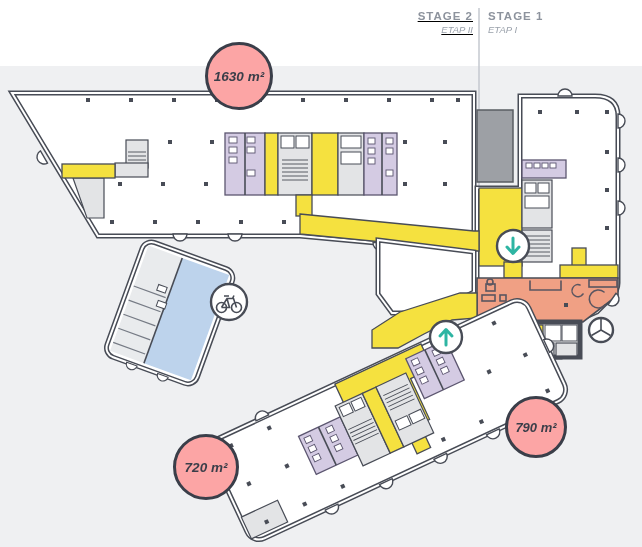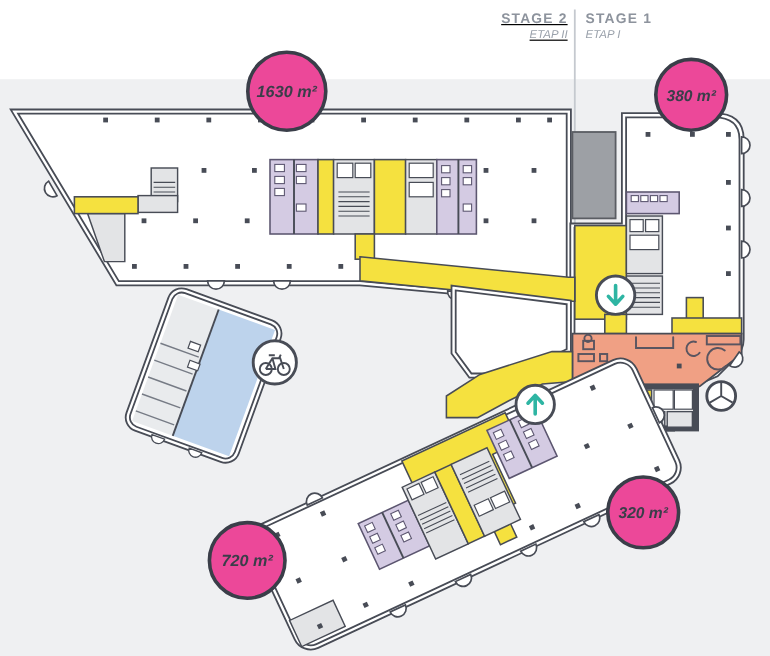--- a/index.html
+++ b/index.html
@@ -41,21 +41,21 @@
   .pool{fill:var(--pool-blue);}
   .stall{stroke:#767b85;stroke-width:1.2;}
 
   
   .stage-label{position:absolute;top:10px;z-index:3;line-height:1.2;}
   .stage-label .main{font-size:11.5px;letter-spacing:1px;color:var(--label-gray);font-weight:600;}
   .stage-label .sub{font-size:9.5px;font-style:italic;color:#9aa1ab;}
   .stage-2{left:380px;width:93px;text-align:right;text-decoration:underline;}
   .stage-1{left:488px;width:93px;text-align:left;}
 
-  .badge{position:absolute;z-index:3;background:#ec4899;border:3px solid #3a3e49;border-radius:50%;
+  .badge{position:absolute;z-index:3;background:#fca5a5;border:3px solid #3a3e49;border-radius:50%;
          display:flex;align-items:center;justify-content:center;
          font-style:italic;font-weight:700;color:#3a3e49;}
   .b-1630{left:205px;top:42px;width:68px;height:68px;font-size:13.5px;}
   .b-380{left:545px;top:48px;width:62px;height:62px;font-size:13px;}
   .b-80{left:415px;top:233px;width:60px;height:60px;font-size:13px;}
   .b-440{left:505px;top:396px;width:62px;height:62px;font-size:13px;}
   .b-720{left:173px;top:434px;width:66px;height:66px;font-size:13.5px;align-items:center;}
 </style>
 </head>
 <body>
@@ -336,22 +336,19 @@
     <div class="sub">ETAP II</div>
   </div>
   <div class="stage-label stage-1">
     <div class="main">STAGE 1</div>
     <div class="sub">ETAP I</div>
   </div>
 
   <div class="badge b-1630">
     <span>1630 m²</span>
   </div>
-  <div class="badge b-380">
-    <span>380 m²</span>
-  </div>
   <div class="badge b-440">
-    <span>320 m²</span>
+    <span>790 m²</span>
   </div>
   <div class="badge b-720">
     <span>720 m²</span>
   </div>
 </div>
 
 </body></html>

